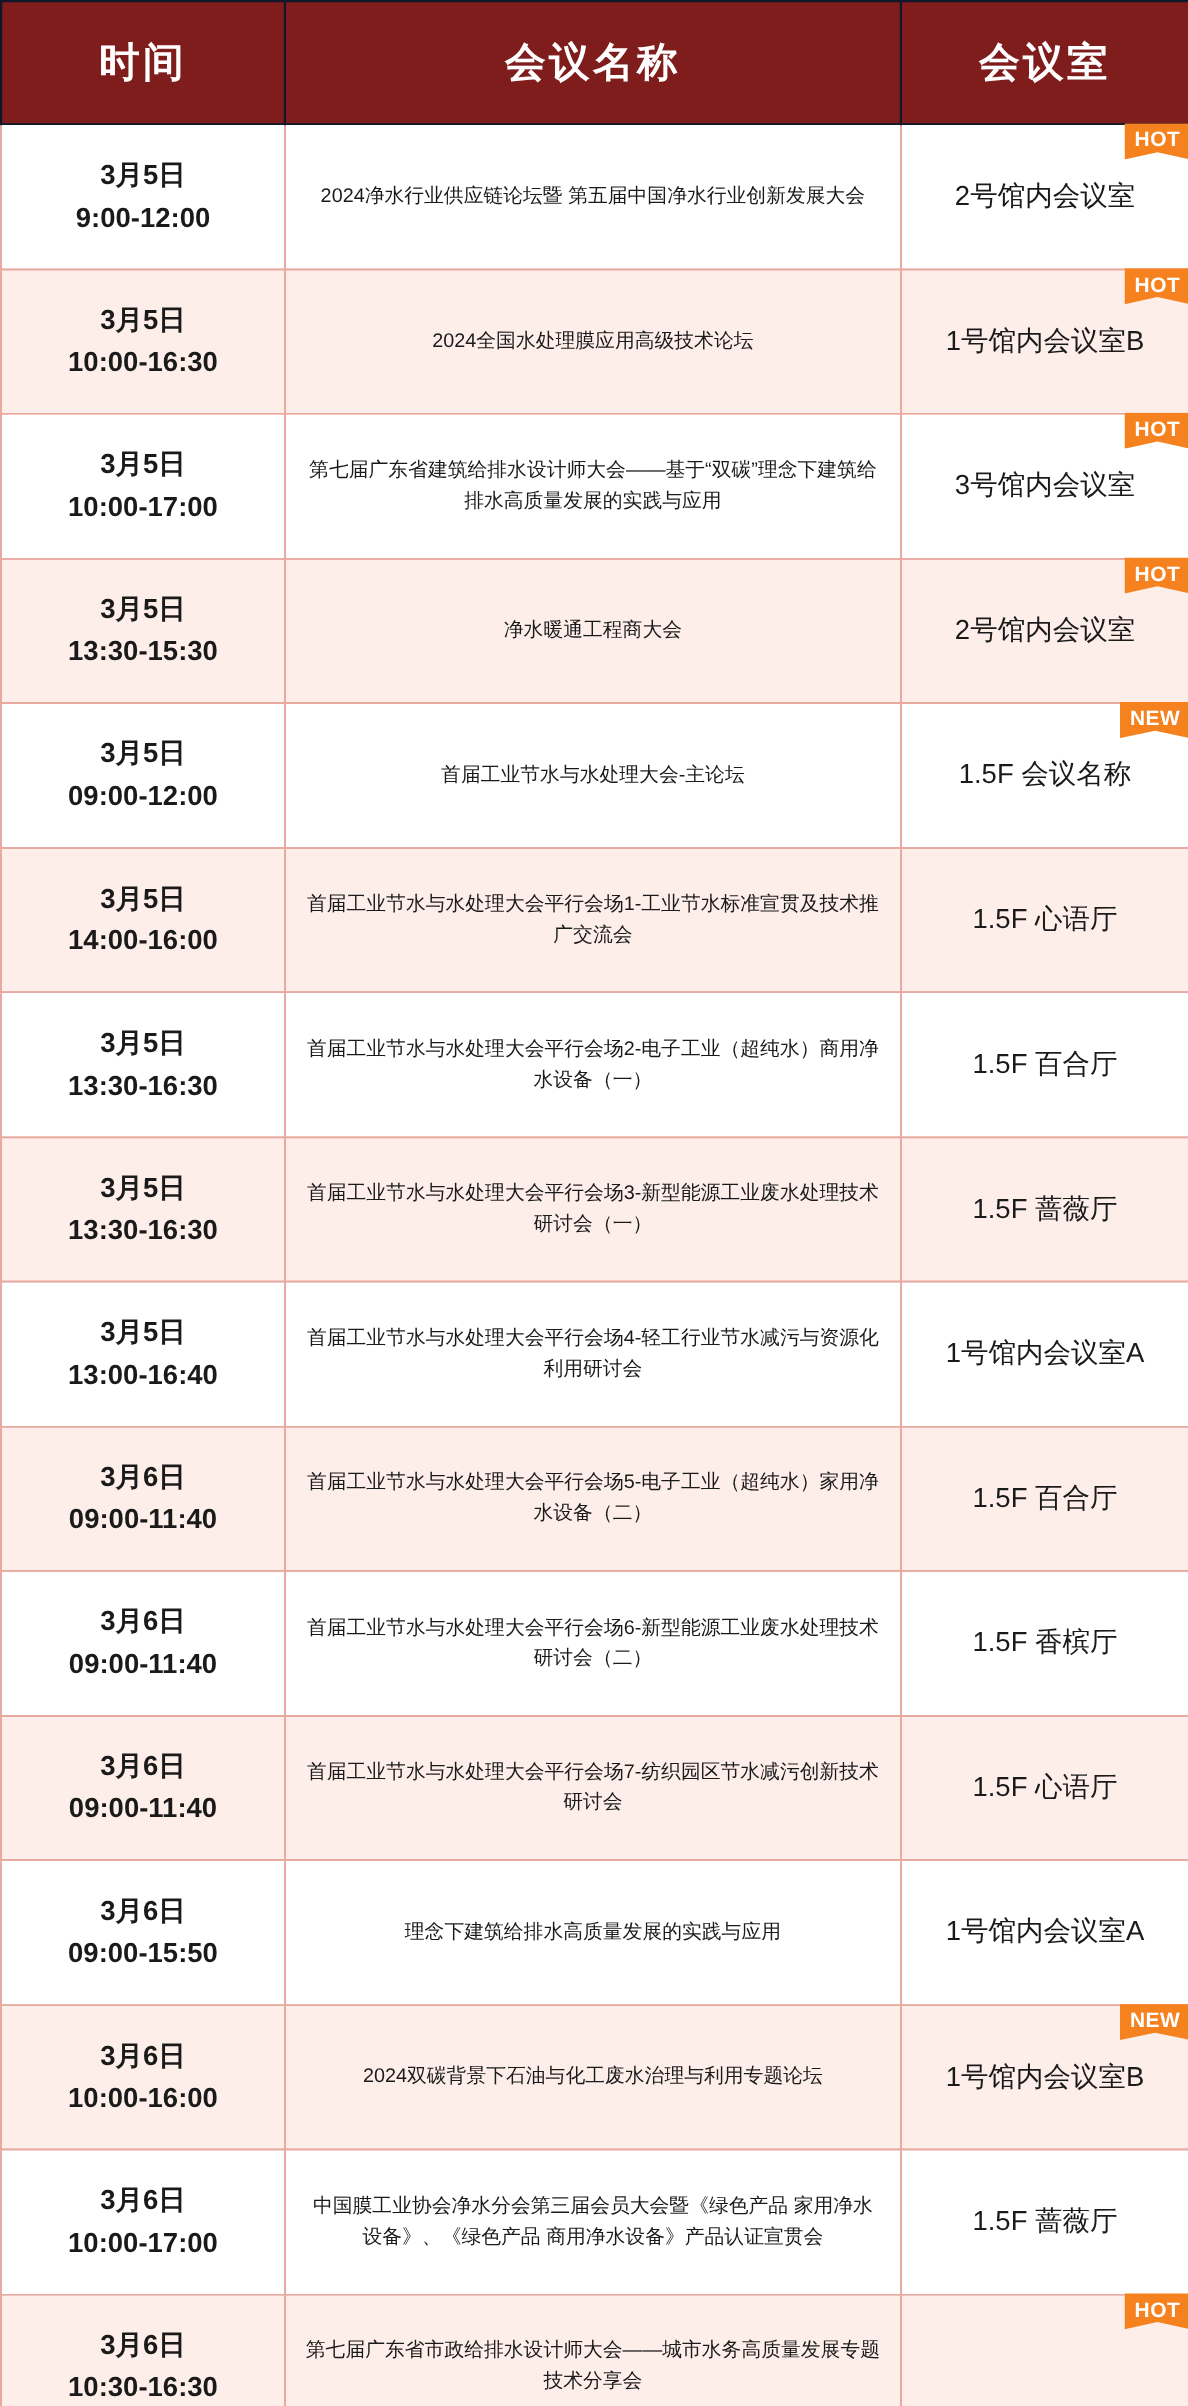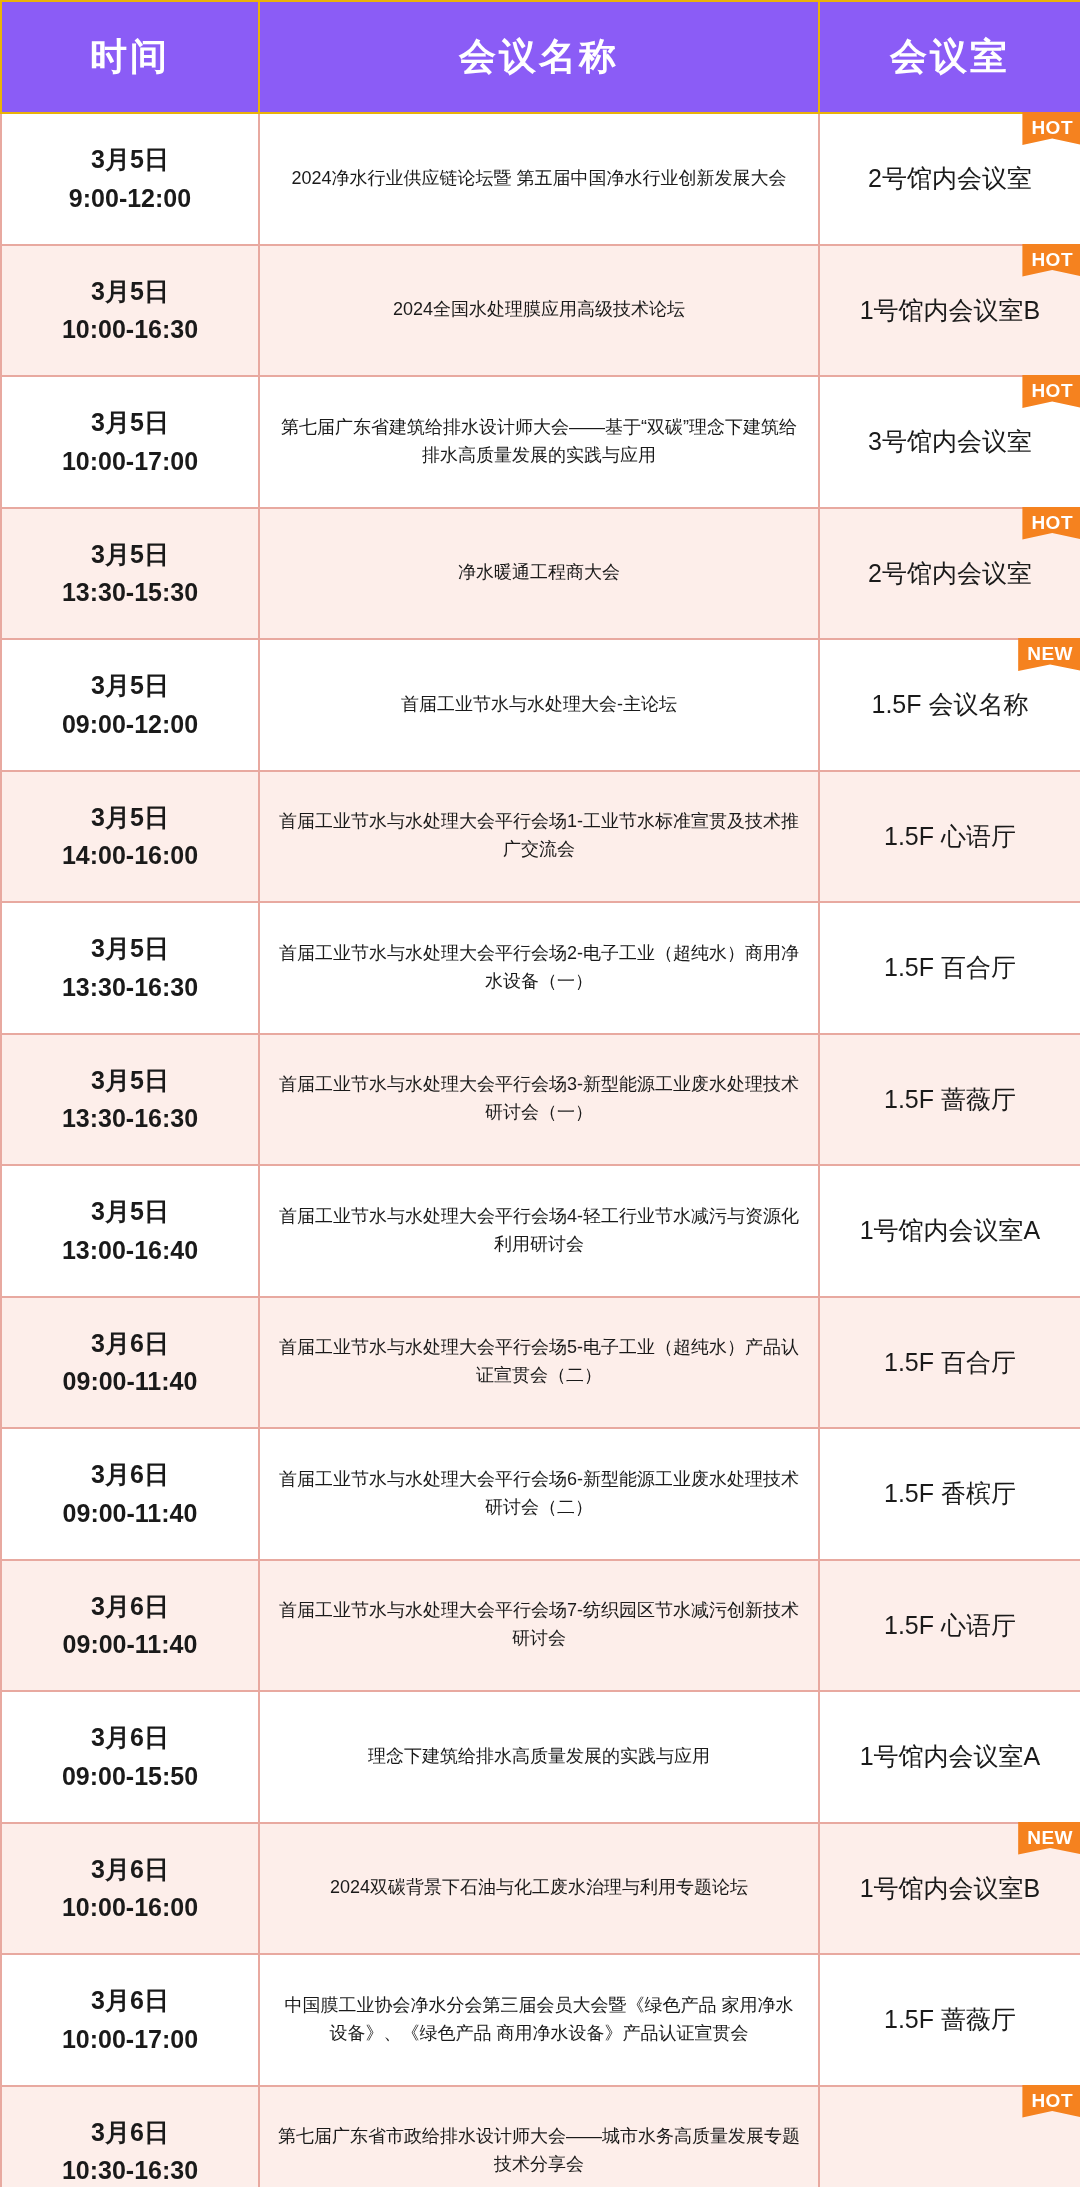--- a/index.html
+++ b/index.html
@@ -14,27 +14,27 @@
   .schedule-table {
     width: 1080px;
     border-collapse: collapse;
     table-layout: fixed;
   }
   .schedule-table col.c-time  { width: 258px; }
   .schedule-table col.c-name  { width: 560px; }
   .schedule-table col.c-room  { width: 262px; }
 
   .schedule-table th {
-    background: #8b5cf6;
+    background: #7f1d1d;
     color: #ffffff;
     font-size: 37px;
     font-weight: bold;
     letter-spacing: 3px;
     padding: 30px 4px;
-    border: 2px solid #eab308;
+    border: 2px solid #0f172a;
     text-align: center;
     vertical-align: middle;
   }
   .schedule-table td {
     border: 2px solid #e8a9a0;
     text-align: center;
     vertical-align: middle;
     font-size: 25px;
     color: #1a1a1a;
     line-height: 1.55;
@@ -138,21 +138,21 @@
       </tr>
       <tr class="row-odd">
         <td class="cell-time">3月5日
 13:00-16:40</td>
         <td class="cell-name">首届工业节水与水处理大会平行会场4-轻工行业节水减污与资源化利用研讨会</td>
         <td class="cell-room"><span>1号馆内会议室A</span></td>
       </tr>
       <tr class="row-even">
         <td class="cell-time">3月6日
 09:00-11:40</td>
-        <td class="cell-name">首届工业节水与水处理大会平行会场5-电子工业（超纯水）产品认证宣贯会（二）</td>
+        <td class="cell-name">首届工业节水与水处理大会平行会场5-电子工业（超纯水）家用净水设备（二）</td>
         <td class="cell-room"><span>1.5F 百合厅</span></td>
       </tr>
       <tr class="row-odd">
         <td class="cell-time">3月6日
 09:00-11:40</td>
         <td class="cell-name">首届工业节水与水处理大会平行会场6-新型能源工业废水处理技术研讨会（二）</td>
         <td class="cell-room"><span>1.5F 香槟厅</span></td>
       </tr>
       <tr class="row-even">
         <td class="cell-time">3月6日

